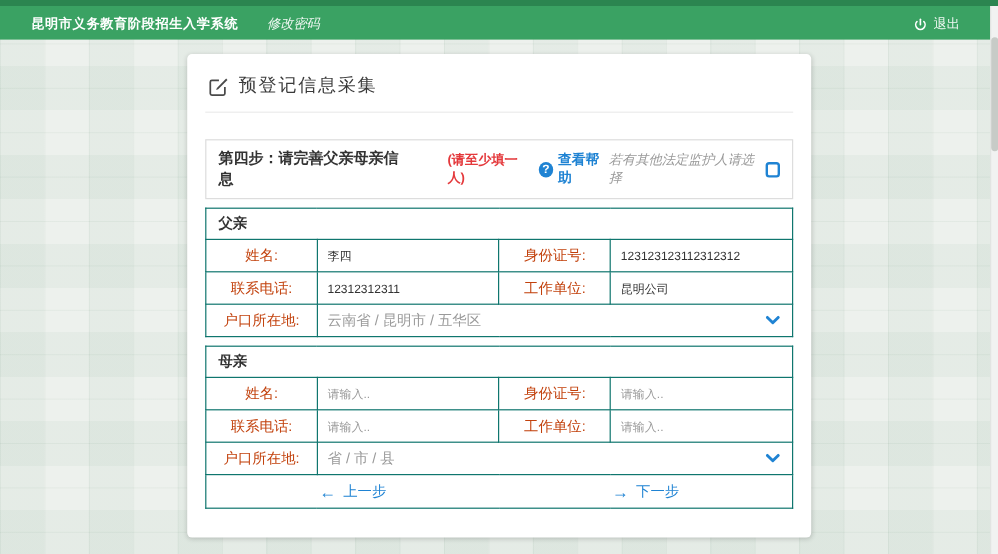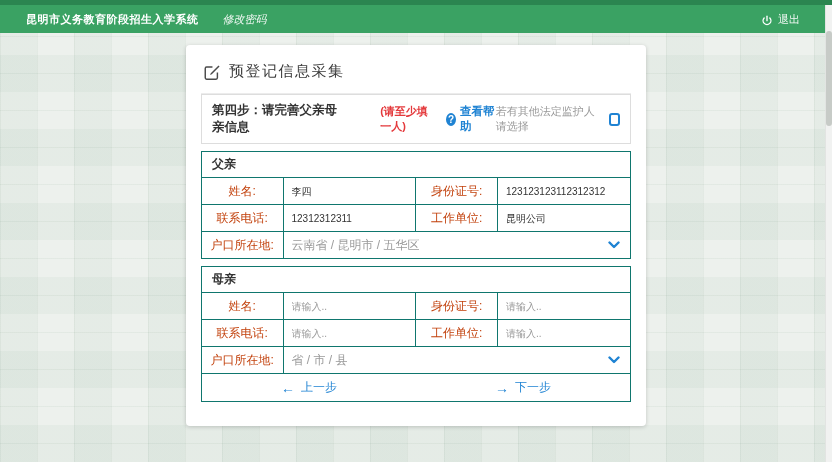--- a/index.html
+++ b/index.html
@@ -21,42 +21,42 @@
     color: #fff; padding: 0 32px 0 26px;
   }
   .brand { font-size: 11px; font-weight: bold; letter-spacing: 0.5px; }
   .nav-link { color: rgba(255,255,255,0.92); text-decoration: none; font-size: 11px; cursor: pointer; }
   .change-pass { margin-left: 24px; font-style: italic; }
   .flex-spacer { flex: 1; }
   .logout { display: inline-flex; align-items: flex-end; gap: 5px; }
   .power-wrap { display: inline-flex; align-items: center; }
 
   .card {
-    width: 460px; margin: 12px auto 0; background: #fff;
+    width: 520px; margin: 12px auto 0; background: #fff;
     border-radius: 4px; box-shadow: 0 1px 4px rgba(0,0,0,0.18);
     padding: 14px 15px 24px;
   }
   .card-header { display: flex; align-items: center; gap: 8px; padding: 3px 2px 12px; border-bottom: 1px solid #ececec; }
   .card-title { font-size: 15px; color: #3a3a3a; letter-spacing: 1.5px; }
   .edit-icon { display: inline-flex; }
 
   .step-row {
-    border: 1px solid #ddd; background: #fff;
+    margin-top: 22px; border: 1px solid #ddd; background: #fff;
     display: flex; align-items: center; justify-content: space-between;
     padding: 7px 10px; font-size: 12px;
   }
   .step-left { display: inline-flex; align-items: center; }
   .step-title { font-weight: bold; color: #333; font-size: 12.5px; }
   .step-note { color: #e4393c; font-weight: bold; font-size: 11px; padding-left: 40px; }
   .help-link { display: inline-flex; align-items: center; gap: 4px; margin-left: 8px; color: #1f83d3; font-weight: bold; font-size: 11.5px; text-decoration: none; cursor: pointer; }
   .help-icon {
     width: 13px; height: 13px; border-radius: 50%; background: #1f83d3; color: #fff;
     font-size: 10px; line-height: 13px; text-align: center; display: inline-block; font-weight: bold;
   }
-  .step-right { display: inline-flex; align-items: center; gap: 7px; }
+  .step-right { display: inline-flex; align-items: center; gap: 7px; font-style: italic; }
   .guardian-hint { color: #999; font-size: 11px; }
   .guardian-checkbox {
     width: 13px; height: 13px; border: 2px solid #1f83d3; border-radius: 3px;
     display: inline-block; cursor: pointer; background: #fff;
   }
 
   table.form-table { width: 100%; border-collapse: collapse; margin-top: 7px; font-size: 12px; table-layout: fixed; }
   col.c-label { width: 19%; } col.c-value { width: 31%; }
   .form-table td { border: 1px solid #0f766e; height: 27px; padding: 0 8px; background: #fff; }
   tr.section td { font-weight: bold; color: #333; padding-left: 10px; height: 26px; }

